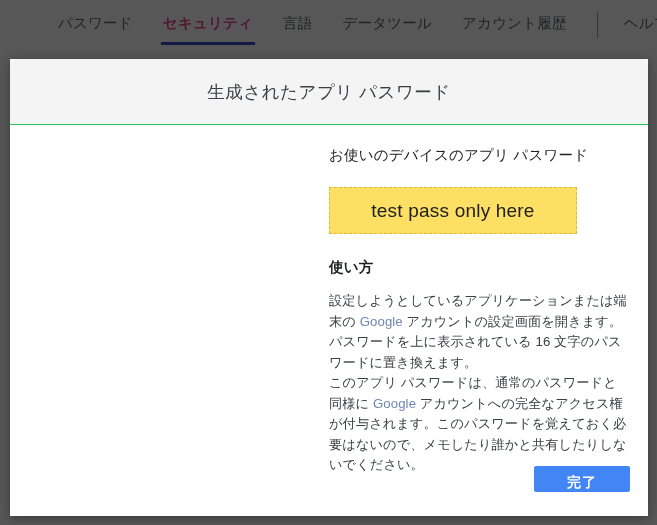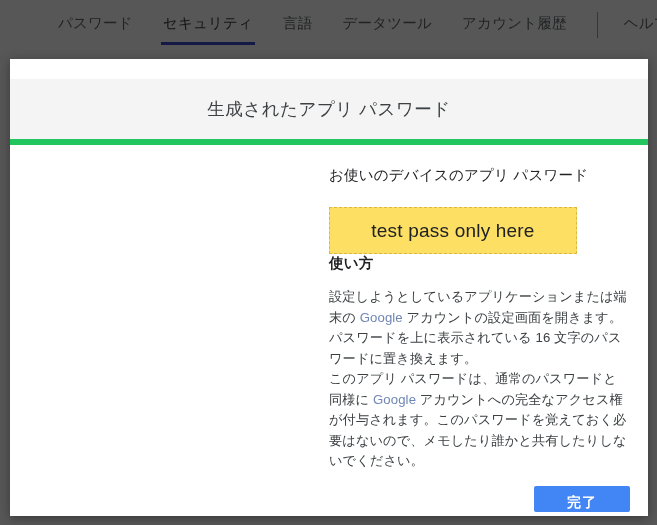--- a/index.html
+++ b/index.html
@@ -43,22 +43,22 @@
     position: relative;
     font-size: 14.5px;
     color: #5f6368;
     padding: 14px 0 0 0;
     margin-right: 30px;
     white-space: nowrap;
     letter-spacing: 0.2px;
     cursor: pointer;
   }
   .nav-tab.active {
-    color: #404040;
-    font-weight: normal;
+    color: #ec4899;
+    font-weight: bold;
   }
   .nav-tab.active::after {
     content: "";
     position: absolute;
     left: -2px;
     right: -2px;
     bottom: -12px;
     height: 3px;
     background: #3b4cca;
   }
@@ -131,26 +131,25 @@
     width: 638px;
     height: 457px;
     background: #ffffff;
     box-shadow: 0 2px 10px rgba(0,0,0,0.35);
     z-index: 30;
     box-sizing: border-box;
   }
   .modal-header {
     height: 66px;
     background: #f4f4f4;
-    border-bottom: 6px solid #22c55e;
+    border-bottom: 1px solid #22c55e;
     display: flex;
     align-items: center;
     justify-content: center;
     box-sizing: border-box;
-    margin-top: 20px;
   }
   .modal-title {
     font-size: 17.5px;
     color: #3c4043;
     letter-spacing: 0.5px;
   }
   .modal-body {
     position: relative;
     height: 391px;
     box-sizing: border-box;
@@ -172,20 +171,21 @@
   }
   .pw-box {
     width: 248px;
     height: 47px;
     background: #fde063;
     border: 1px dashed #d9b93f;
     display: flex;
     align-items: center;
     justify-content: center;
     box-sizing: border-box;
+    margin-bottom: 24px;
   }
   .pw-text {
     font-size: 19px;
     color: #202124;
     letter-spacing: 0.2px;
   }
   .howto-title {
     font-size: 14.5px;
     font-weight: bold;
     color: #202124;

